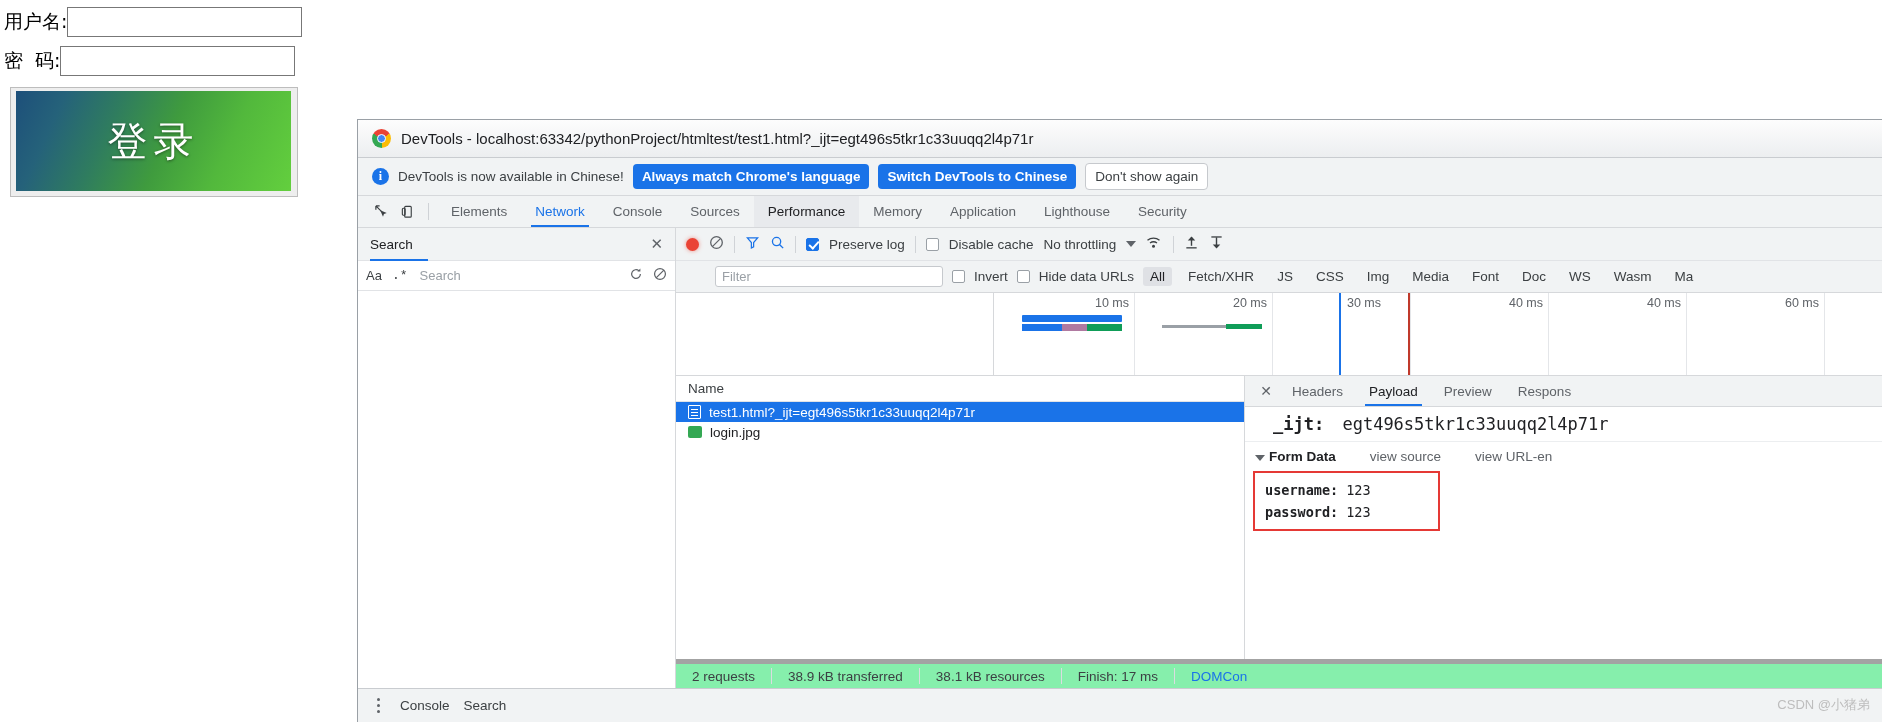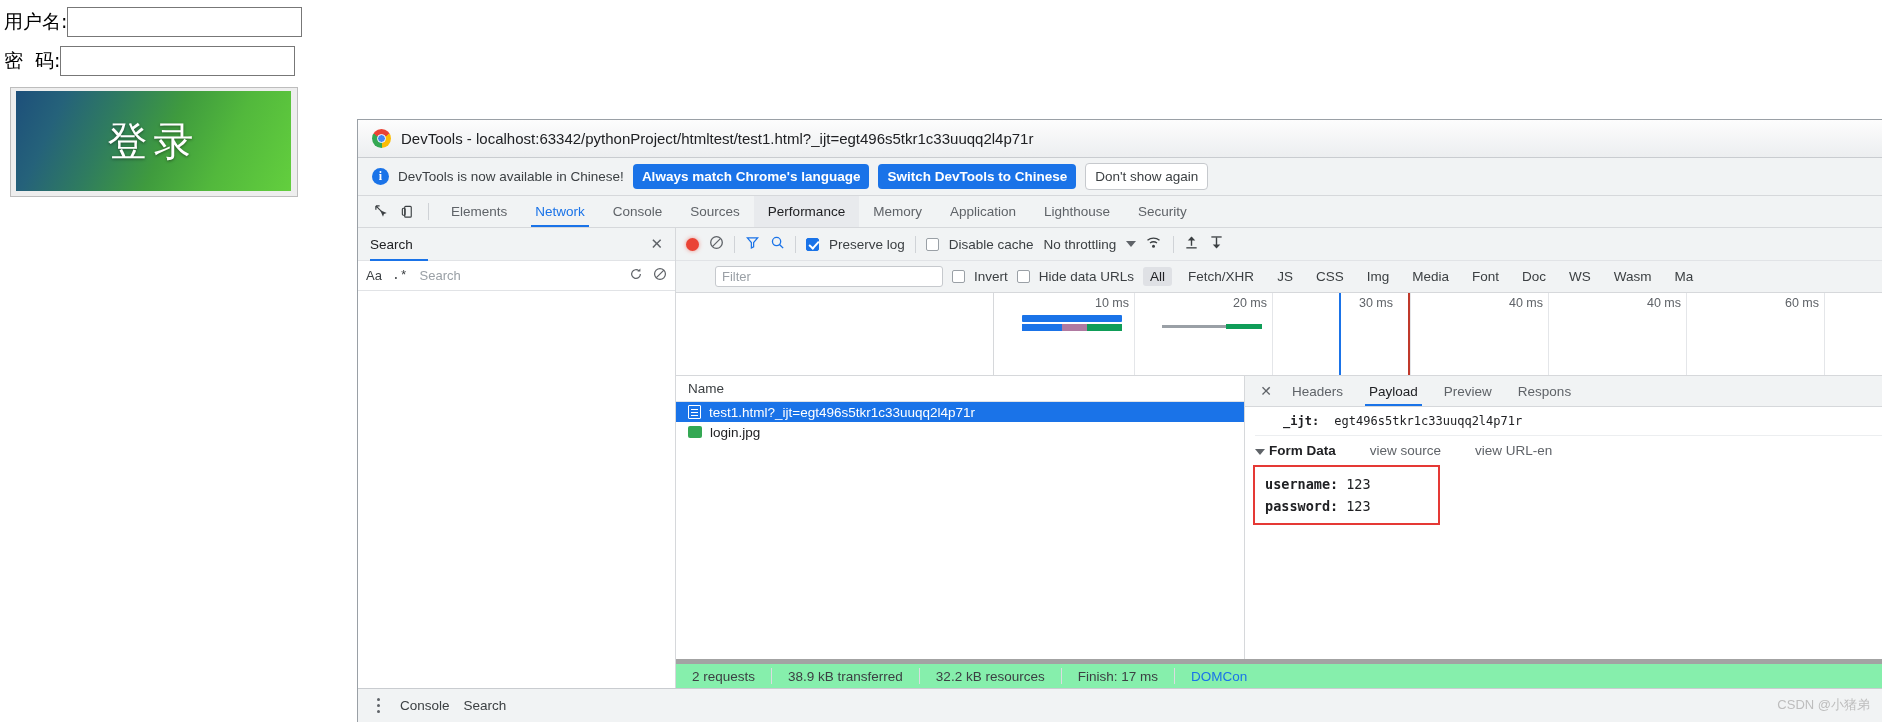--- a/index.html
+++ b/index.html
@@ -167,22 +167,22 @@
   .detail { flex:1 1 auto; display:flex; flex-direction:column; background:#fff; min-width:0; }
   .det-tabs { height:31px; flex:0 0 31px; display:flex; align-items:stretch; gap:0;
     background:#f1f3f4; border-bottom:1px solid #d6d8db; padding-left:8px; }
   .det-close { width:26px; display:flex; align-items:center; justify-content:center;
     color:#5f6368; font-size:14px; cursor:pointer; }
   .det-tab { padding:0 13px; display:flex; align-items:center; font-size:13.5px; color:#5f6368;
     position:relative; cursor:pointer; white-space:nowrap; }
   .det-tab.active { color:#202124; }
   .det-tab.active::after { content:""; position:absolute; left:9px; right:9px; bottom:0; height:2px; background:#1a73e8; }
   .det-body { flex:1; overflow:hidden; padding:0; }
-  .kv-row { padding:7px 14px 7px 28px; font-size:12px; border-bottom:1px solid #eceef0;
-    font-family:"DejaVu Sans Mono","Liberation Mono",monospace; color:#202124;margin-left:10px; }
+  .kv-row { padding:7px 14px 7px 28px; font-size:17px; border-bottom:1px solid #eceef0;
+    font-family:"DejaVu Sans Mono","Liberation Mono",monospace; color:#202124; }
   .kv-key { font-weight:bold; }
   .fd-header { display:flex; align-items:center; gap:34px; padding:7px 10px; font-size:13.5px; }
   .fd-title { font-weight:bold; color:#202124; }
   .tri { display:inline-block; width:0;height:0;border-left:5px solid transparent;
     border-right:5px solid transparent;border-top:6px solid #5f6368; margin-right:4px; }
   .fd-link { color:#5f6368; cursor:pointer; }
   .fd-box { margin:0 0 0 8px; border:2px solid #e53935; padding:6px 10px; width:187px; }
   .fd-line { font-size:13.5px; padding:3px 0; font-family:"DejaVu Sans Mono","Liberation Mono",monospace; }
   .fd-line b { color:#202124; }
   .fd-val { color:#202124; margin-left:8px; }
@@ -367,21 +367,21 @@
           <div class="ov-left"></div>
           <div class="ov-right">
             <div class="ov-tick" style="left:140px"></div>
             <div class="ov-tick" style="left:278px"></div>
             <div class="ov-tick" style="left:416px"></div>
             <div class="ov-tick" style="left:554px"></div>
             <div class="ov-tick" style="left:692px"></div>
             <div class="ov-tick" style="left:830px"></div>
             <div class="ov-tlabel" style="left:140px">10 ms</div>
             <div class="ov-tlabel" style="left:278px">20 ms</div>
-            <div class="ov-tlabel" style="left:404px">30 ms</div>
+            <div class="ov-tlabel" style="left:392px">30 ms</div>
             <div class="ov-tlabel" style="left:554px">40 ms</div>
             <div class="ov-tlabel" style="left:692px">40 ms</div>
             <div class="ov-tlabel" style="left:830px">60 ms</div>
 
             <div class="bar-blue" style="left:28px; top:22px; width:100px;"></div>
             <div class="bar-seg" style="left:28px; top:31px; width:40px; background:#1a73e8;"></div>
             <div class="bar-seg" style="left:68px; top:31px; width:25px; background:#b07aa1;"></div>
             <div class="bar-seg" style="left:93px; top:31px; width:35px; background:#0f9d58;"></div>
 
             <div class="bar-seg" style="left:168px; top:32px; width:100px; height:3px; background:#9aa0a6;"></div>
@@ -435,21 +435,21 @@
                 </div>
               </div>
             </div>
           </div>
         </div>
 
         <div class="statusbar">
           <div class="sb-items">
             <span class="sb-item">2 requests</span>
             <span class="sb-item">38.9 kB transferred</span>
-            <span class="sb-item">32.2 kB resources</span>
+            <span class="sb-item">38.1 kB resources</span>
             <span class="sb-item">Finish: 17 ms</span>
             <span class="sb-item link">DOMCon</span>
           </div>
         </div>
       </div>
     </div>
 
     <div class="drawer">
       <span class="kebab">
           <i></i>

